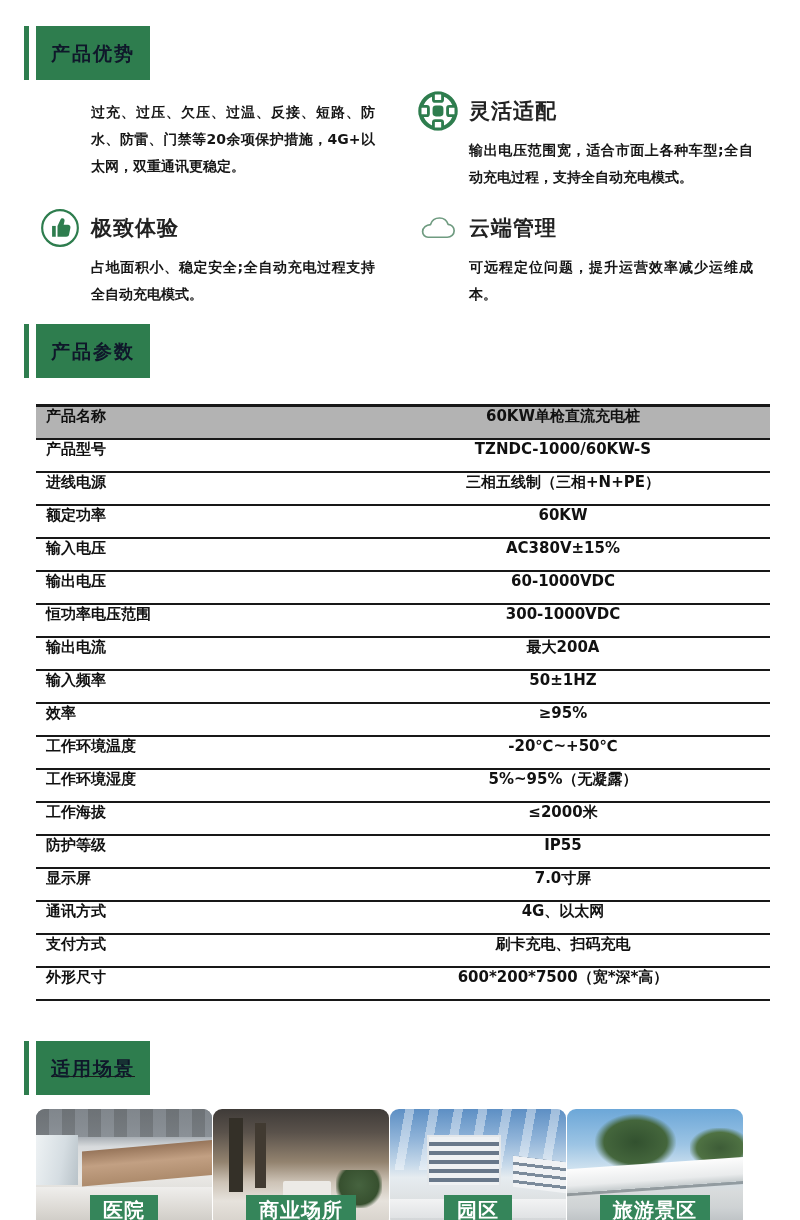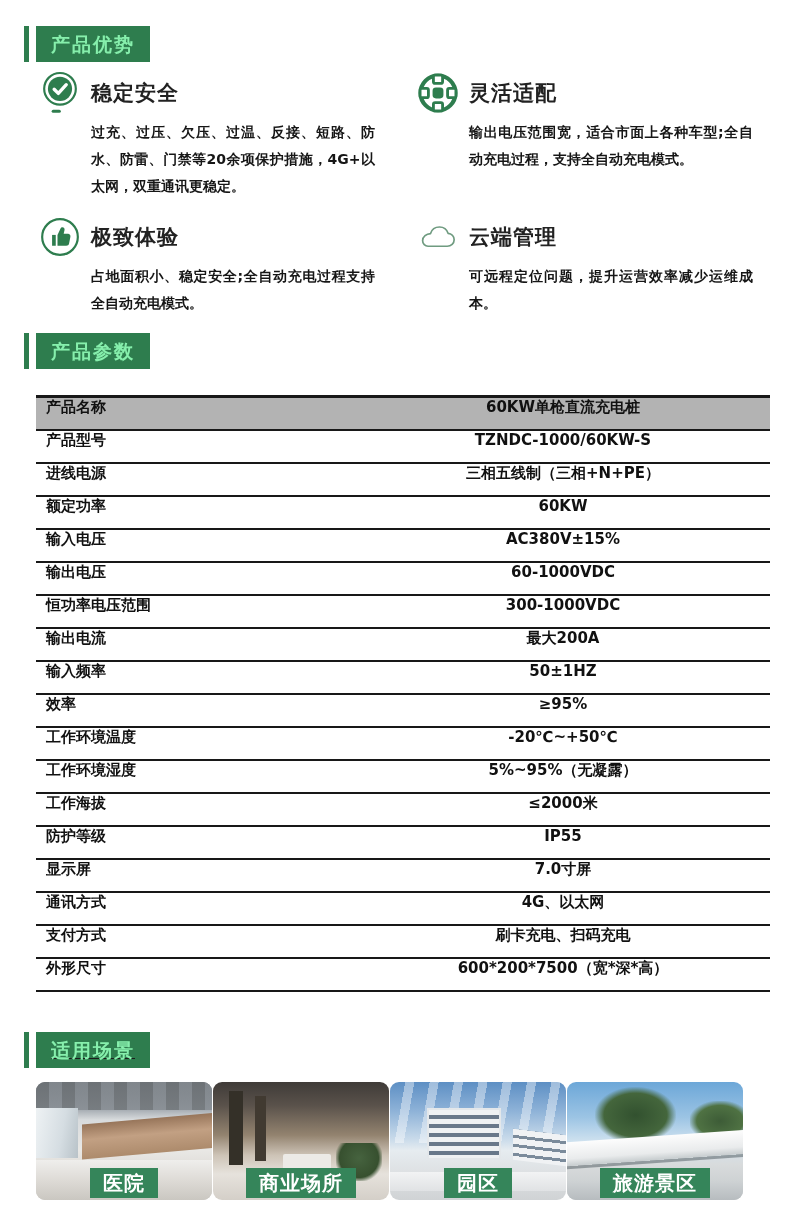--- a/index.html
+++ b/index.html
@@ -11,22 +11,22 @@
   body{
     width:800px;height:1220px;overflow:hidden;background:#ffffff;
     font-family:"DejaVu Sans","Liberation Sans",sans-serif;color:var(--ink);
   }
   .page{padding-top:26px;}
 
   
   .section-header{display:flex;align-items:stretch;margin-left:24px;}
   .accent{width:5px;background:var(--green);margin-right:7px;}
   .badge{
-    background:var(--green);color:#86efac;font-size:19px;line-height:20px;
-    font-weight:bold;padding:8px 15px;letter-spacing:2px;white-space:nowrap;
+    background:var(--green);color:#0f172a;font-size:19px;line-height:20px;
+    font-weight:bold;padding:17px 15px;letter-spacing:2px;white-space:nowrap;
   }
 
   
   .features{
     margin:12px 0 0 40px;display:grid;grid-template-columns:378px 340px;
     row-gap:18px;
   }
   .feature-head{display:flex;align-items:center;gap:11px;height:38px;}
   .feature-icon{width:40px;height:40px;display:flex;align-items:center;justify-content:center;flex:0 0 40px;}
   .feature-title{font-size:21px;font-weight:bold;color:#222222;letter-spacing:1px;}
@@ -96,31 +96,20 @@
 <div class="page">
 
   <div class="section-header">
     <div class="accent"></div>
     <div class="badge">产品优势</div>
   </div>
 
   <div class="features">
 
     <div class="feature">
-      <div class="feature-head">
-        <span class="feature-icon">
-          <svg width="40" height="44" viewBox="0 0 48 52">
-            <circle cx="24" cy="21" r="19" fill="none" stroke="#2e7d4e" stroke-width="2.6"></circle>
-            <circle cx="24" cy="21" r="14.5" fill="#2e7d4e"></circle>
-            <path d="M17 21.5 l5 5 l9.5 -10.5" stroke="#ffffff" stroke-width="4" fill="none" stroke-linecap="round" stroke-linejoin="round"></path>
-            <rect x="14" y="46" width="11" height="3.6" rx="1.8" fill="#2e7d4e"></rect>
-          </svg>
-        </span>
-        <span class="feature-title">稳定安全</span>
-      </div>
       <div class="feature-body">过充、过压、欠压、过温、反接、短路、防水、防雷、门禁等20余项保护措施，4G+以太网，双重通讯更稳定。</div>
     </div>
 
     <div class="feature">
       <div class="feature-head">
         <span class="feature-icon">
           <svg width="40" height="40" viewBox="0 0 48 48">
             <circle cx="24" cy="24" r="21" fill="none" stroke="#2e7d4e" stroke-width="5"></circle>
             <g fill="#ffffff" stroke="#2e7d4e" stroke-width="3.4">
               <rect x="18.5" y="2.5" width="11" height="10" rx="2"></rect>

